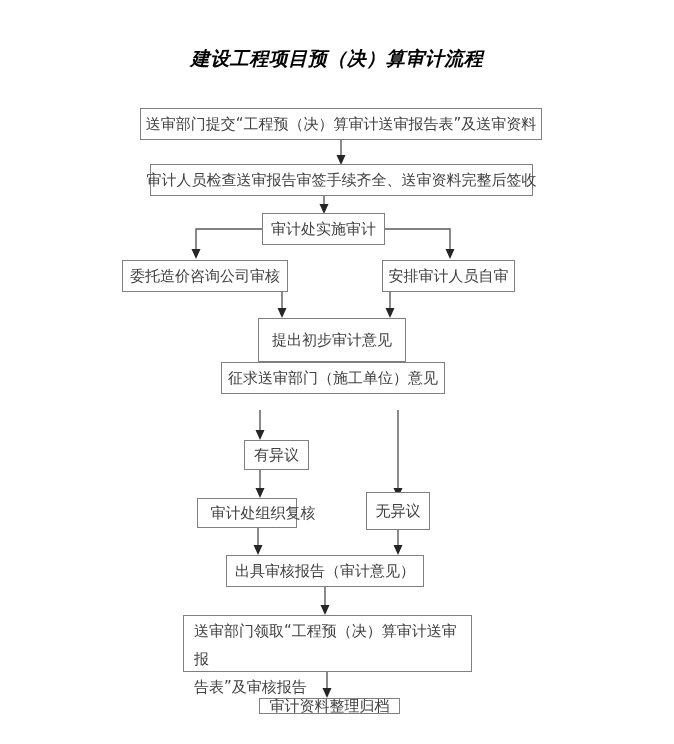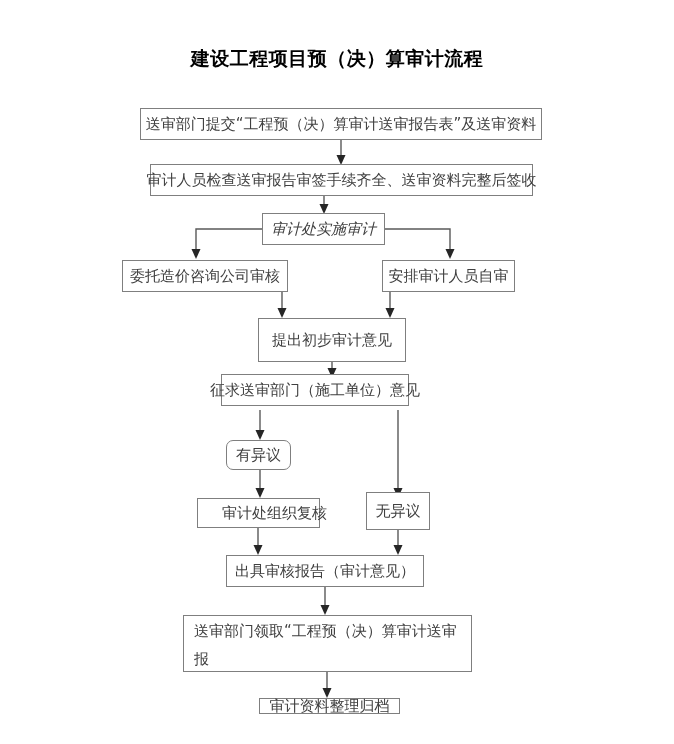--- a/index.html
+++ b/index.html
@@ -21,20 +21,21 @@
     position: absolute;
     left: 0;
     top: 46px;
     width: 674px;
     text-align: center;
     font-size: 19px;
     font-weight: bold;
     color: #000000;
     letter-spacing: 0.5px;
     white-space: nowrap;
+    font-style: italic;
   }
   .node {
     position: absolute;
     box-sizing: border-box;
     border: 1px solid #7f7f7f;
     background: #ffffff;
     color: #404040;
     font-size: 15px;
     line-height: 30px;
     display: flex;
@@ -120,37 +121,38 @@
     <polygon points="325,615 320.5,605 329.5,605"></polygon>
 
     <line x1="327" y1="672" x2="327" y2="690"></line>
     <polygon points="327,698 322.5,688 331.5,688"></polygon>
   </svg>
 
   <div class="node" style="left:140px; top:108px; width:402px; height:32px;">送审部门提交“工程预（决）算审计送审报告表”及送审资料</div>
 
   <div class="node" style="left:150px; top:164px; width:383px; height:32px;">审计人员检查送审报告审签手续齐全、送审资料完整后签收</div>
 
-  <div class="node" style="left:262px; top:213px; width:123px; height:32px;font-style:italic;">审计处实施审计</div>
+  <div class="node" style="left:262px; top:213px; width:123px; height:32px;">审计处实施审计</div>
 
   <div class="node" style="left:122px; top:260px; width:166px; height:32px;">委托造价咨询公司审核</div>
 
   <div class="node" style="left:382px; top:260px; width:133px; height:32px;">安排审计人员自审</div>
 
   <div class="node" style="left:258px; top:318px; width:148px; height:44px;">提出初步审计意见</div>
 
-  <div class="node" style="left:221px; top:374px; width:188px; height:32px;text-align:right;">征求送审部门（施工单位）意见</div>
+  <div class="node" style="left:221px; top:362px; width:224px; height:32px;text-align:right;">征求送审部门（施工单位）意见</div>
 
-  <div class="node" style="left:226px; top:440px; width:65px; height:30px;border-radius:7px;">有异议</div>
+  <div class="node" style="left:244px; top:440px; width:65px; height:30px;">有异议</div>
 
-  <div class="node" style="left:197px; top:498px; width:123px; height:30px;padding-left:32px;">审计处组织复核</div>
+  <div class="node" style="left:197px; top:498px; width:100px; height:30px;padding-left:32px;">审计处组织复核</div>
 
   <div class="node" style="left:366px; top:492px; width:64px; height:38px;">无异议</div>
 
   <div class="node" style="left:226px; top:555px; width:198px; height:32px;">出具审核报告（审计意见）</div>
 
   <div class="node multiline" style="left:183px; top:615px; width:289px; height:57px;">
     <span class="line">送审部门领取“工程预（决）算审计送审报</span>
+    <span class="line">告表”及审核报告</span>
   </div>
 
   <div class="node" style="left:259px; top:698px; width:141px; height:16px;">审计资料整理归档</div>
 
 </div>
 
 </body></html>

